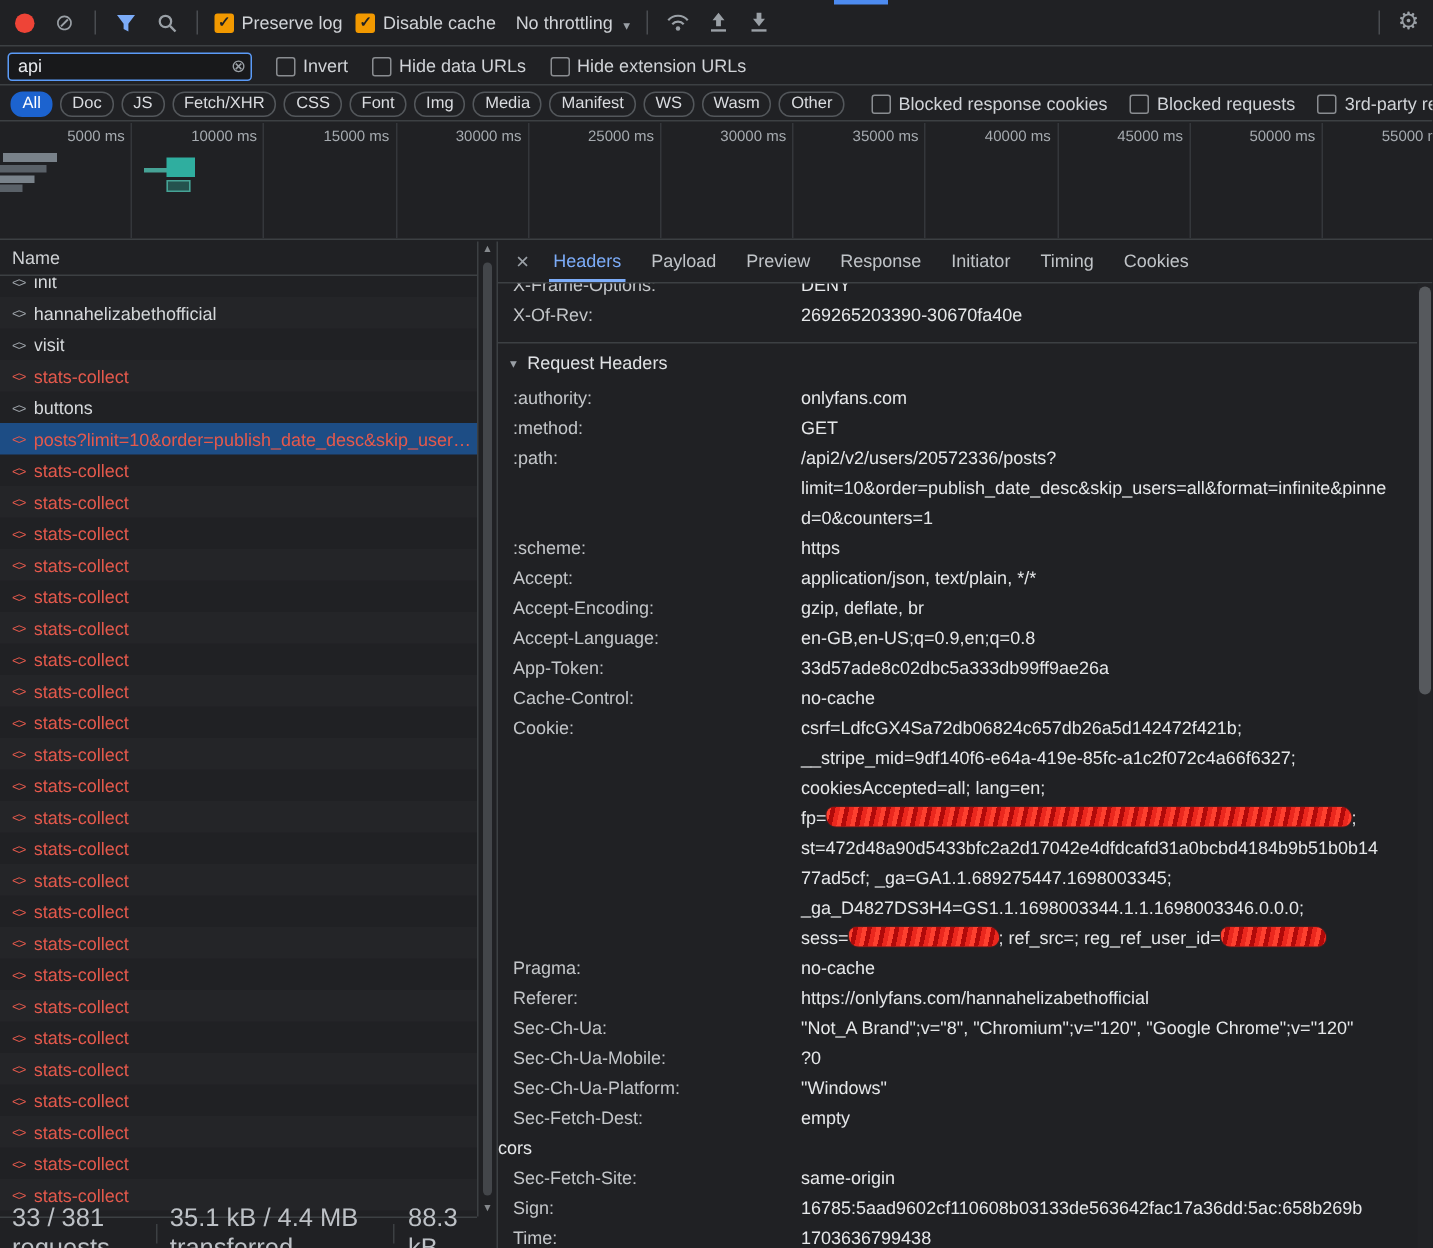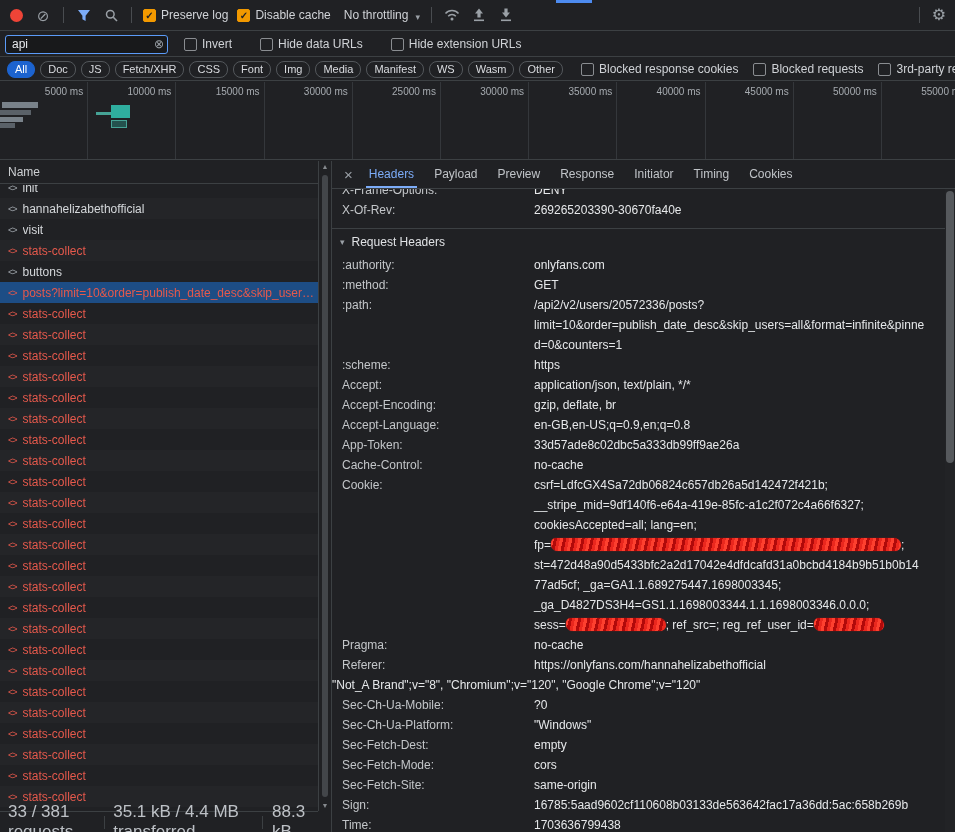--- a/index.html
+++ b/index.html
@@ -26,21 +26,21 @@
   .gear { font-size:16px; color:#9aa0a6; }
 
   
   .filter-row { position:absolute; top:32px; left:0; right:0; height:25px; border-bottom:1px solid #3c4043;
     display:flex; align-items:center; padding:0 5px; gap:16px; }
   .filter-box { position:relative; width:163px; height:19px; border:1px solid #5b9bf8; border-radius:3px;
     background:#18191b; display:flex; align-items:center; padding:0 18px 0 6px; }
   .filter-box input { background:transparent; border:none; outline:none; color:#e8eaed; font-size:12px;
     width:100%; font-family:inherit; }
   .clear-x { position:absolute; right:3px; top:2px; color:#9aa0a6; font-size:12px; line-height:1; }
-  #filter-checkboxes { display:flex; align-items:center; gap:28px; }
+  #filter-checkboxes { display:flex; align-items:center; gap:16px; }
 
   
   .chips-row { position:absolute; top:58px; left:0; right:0; height:23px; border-bottom:1px solid #3c4043;
     display:flex; align-items:center; padding:0 7px; }
   #chip-list { display:flex; align-items:center; gap:5px; }
   .chip { font-size:11px; color:#dadce0; border:1px solid #53575b; border-radius:8px; padding:1px 7px 2px;
     white-space:nowrap; }
   .chip.active { background:#1c63cf; border-color:#1c63cf; color:#ffffff; }
   .chips-sep { width:1px; height:15px; background:#494c50; margin:0 9px; }
   #chip-checkboxes { display:flex; align-items:center; gap:15px; }
@@ -454,36 +454,36 @@
           </div>
           <div class="hdr-row">
             <span class="hdr-name">Pragma:</span>
             <span class="hdr-value">no-cache</span>
           </div>
           <div class="hdr-row">
             <span class="hdr-name">Referer:</span>
             <span class="hdr-value">https://onlyfans.com/hannahelizabethofficial</span>
           </div>
           <div class="hdr-row">
+            <span class="hdr-name">Sec-Ch-Ua:</span>
             <span class="hdr-value">"Not_A Brand";v="8", "Chromium";v="120", "Google Chrome";v="120"</span>
           </div>
           <div class="hdr-row">
             <span class="hdr-name">Sec-Ch-Ua-Mobile:</span>
             <span class="hdr-value">?​0</span>
           </div>
           <div class="hdr-row">
             <span class="hdr-name">Sec-Ch-Ua-Platform:</span>
             <span class="hdr-value">"Windows"</span>
           </div>
           <div class="hdr-row">
             <span class="hdr-name">Sec-Fetch-Dest:</span>
             <span class="hdr-value">empty</span>
           </div>
           <div class="hdr-row">
-            <span class="hdr-name">Sec-Fetch-Mode:</span>
             <span class="hdr-value">cors</span>
           </div>
           <div class="hdr-row">
             <span class="hdr-name">Sec-Fetch-Site:</span>
             <span class="hdr-value">same-origin</span>
           </div>
           <div class="hdr-row">
             <span class="hdr-name">Sign:</span>
             <span class="hdr-value">16785:5aad9602cf110608b03133de563642fac17a36dd:5ac:658b269b</span>
           </div>

